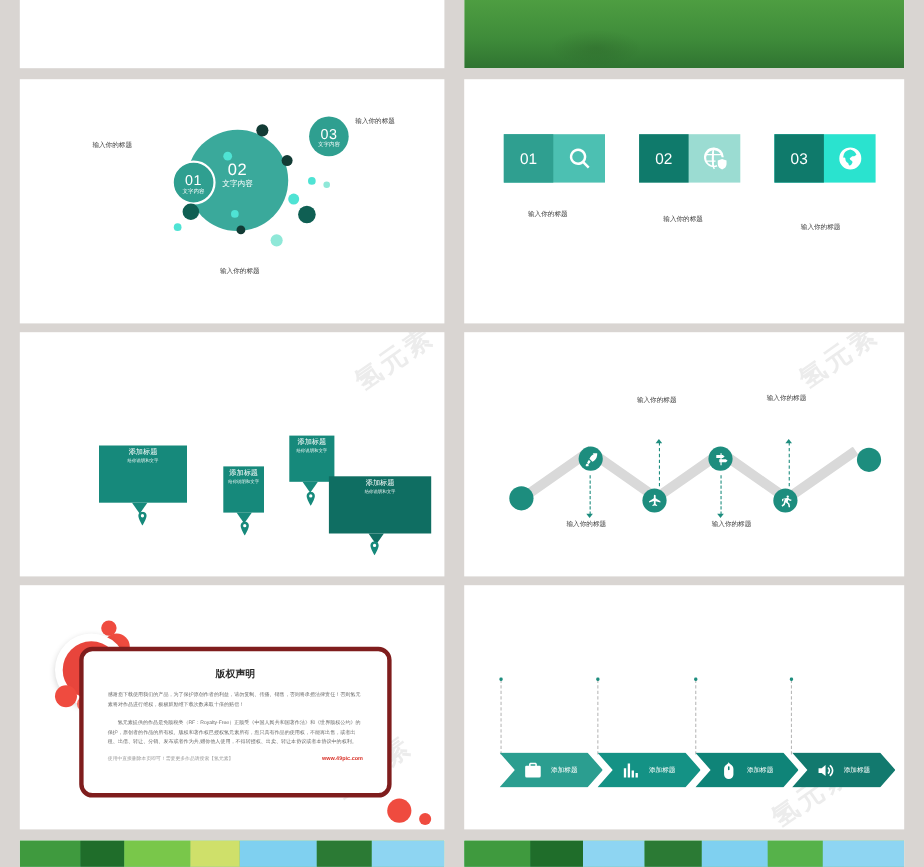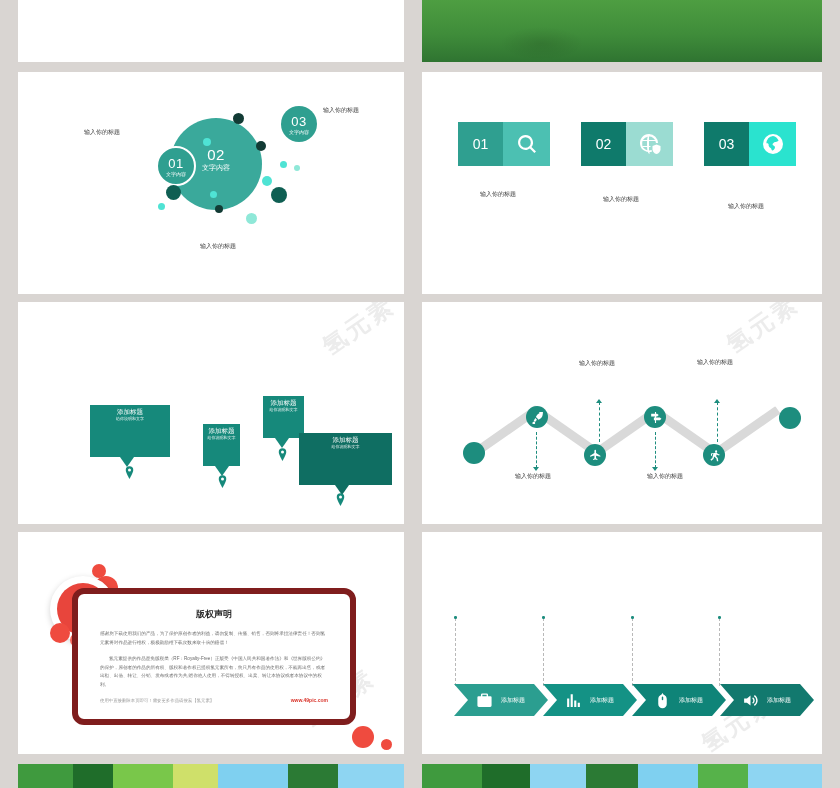--- a/index.html
+++ b/index.html
@@ -74,21 +74,21 @@
   .zz-band{position:absolute;background:#d9d9d9;transform-origin:left center;height:9px;border-radius:1px;}
   .zz-node{position:absolute;border-radius:50%;background:#1d8d7e;display:flex;align-items:center;justify-content:center;}
   .zz-node svg{width:13px;height:13px;fill:#ffffff;}
   .zz-end{position:absolute;border-radius:50%;background:#1d8d7e;}
   .zz-dash{position:absolute;width:0;border-left:1px dashed #1d8d7e;}
   .zz-arrow{position:absolute;width:0;height:0;border-left:3px solid transparent;
     border-right:3px solid transparent;}
   .zz-lbl{position:absolute;font-size:6px;color:#3d3d3d;white-space:nowrap;}
 
   
-  .cw{position:absolute;border:6px solid #7f1d1d;border-radius:12px;background:#fff;}
+  .cw{position:absolute;border:4px solid #7f1d1d;border-radius:12px;background:#fff;}
   .cw h3{margin:0;text-align:center;font-size:9px;color:#2b2b2b;font-weight:700;}
   .cw p{margin:0;font-size:4.6px;line-height:8.5px;color:#6b6b6b;}
   .cw .ftr{display:flex;justify-content:space-between;align-items:center;}
   .cw .ftr .l{font-size:4.4px;color:#9a9a9a;}
   .cw .ftr .r{font-size:5px;color:#d9342b;font-weight:700;}
   .logo-ring{position:absolute;border-radius:50%;background:#ffffff;
     box-shadow:0 2px 6px rgba(0,0,0,.18);}
   .logo-in{position:absolute;border-radius:50%;background:#e8453c;
     display:flex;align-items:center;justify-content:center;color:#fff;font-size:7px;}
   .rdot{position:absolute;border-radius:50%;background:#ef4b3f;}

